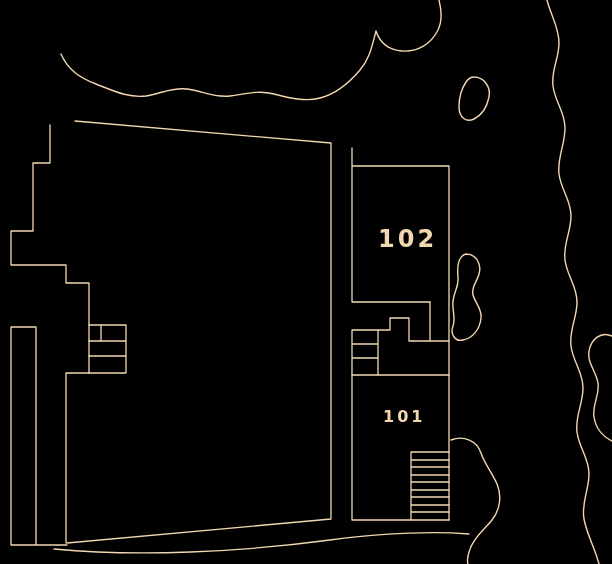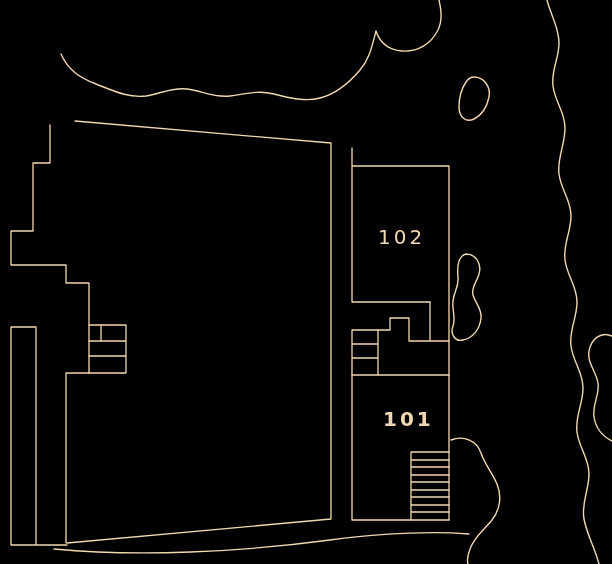--- a/index.html
+++ b/index.html
@@ -39,28 +39,28 @@
   .label.supermarket {
     left: 143px;
     top: 345px;
     font-size: 15px;
     font-weight: 600;
     letter-spacing: 0.6px;
   }
   .label.unit102 {
     left: 378px;
     top: 225px;
-    font-size: 20px;
-    font-weight: 400;
+    font-size: 24px;
+    font-weight: 700;
     letter-spacing: 3px;
   }
   .label.unit101 {
     left: 383px;
     top: 407px;
-    font-size: 20px;
+    font-size: 16px;
     font-weight: 700;
     letter-spacing: 3px;
   }
 </style>
 </head>
 <body>
 
 <div class="canvas">
 
   <svg class="plan-svg" width="612" height="564" viewBox="0 0 612 564" aria-hidden="true">

